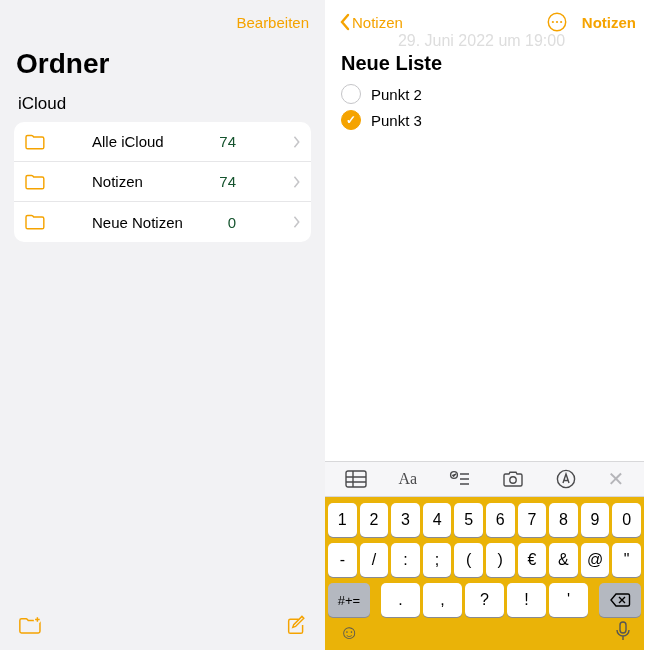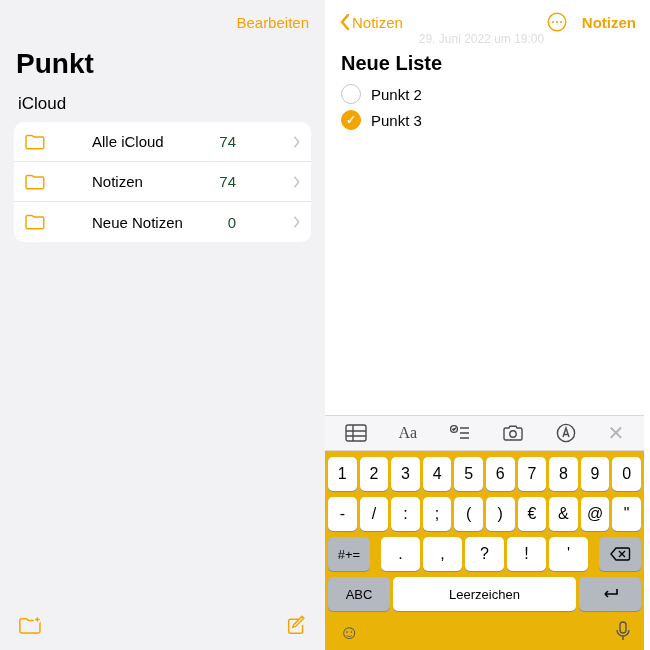--- a/index.html
+++ b/index.html
@@ -15,21 +15,21 @@
   .folder-row:last-child { border-bottom: none; }
   .folder-ic { width: 22px; height: 18px; margin-right: 10px; flex: 0 0 auto; }
   .fname { flex: 1; font-size: 15px; color: #000; }
   .fcount { font-size: 15px; color: #14532d; margin-right: 21px; }
   .chev { width: 8px; height: 12px; }
   .lp-bottom { position: absolute; bottom: 0; left: 0; right: 0; height: 48px; display: flex; align-items: center; justify-content: space-between; padding: 0 18px; }
   
   .rp { background: #fff; }
   .rp-top { height: 44px; display: flex; align-items: center; justify-content: space-between; padding: 0 14px; background: #fff; }
   .rp-back { display: flex; align-items: center; gap: 2px; }
-  .ghost-date { font-size: 12px; color: #ddd; text-align: center; position: absolute; left: 0; right: 12px; top: 32px; }
+  .ghost-date { font-size: 16px; color: #ddd; text-align: center; position: absolute; left: 0; right: 12px; top: 32px; }
   .rp-right { display: flex; align-items: center; gap: 14px; }
   .note-area { padding: 8px 16px; flex: 1; background: #fff; }
   .note-title { font-size: 20px; font-weight: 700; margin-bottom: 6px; }
   .check-row { display: flex; align-items: center; gap: 10px; padding: 3px 0; font-size: 15px; }
   .circle { width: 20px; height: 20px; border-radius: 50%; border: 1.5px solid #c5c5c8; flex: 0 0 auto; display:flex; align-items:center; justify-content:center; }
   .circle.on { background:#f5a300; border-color:#f5a300; }
   .circle.on::after { content:"✓"; color:#fff; font-size:12px; font-weight:700; }
   .cursor { display:inline-block; width:2px; height:16px; background:#f5a300; vertical-align:middle; margin-left:1px;}
   
   .kb { position: absolute; bottom: 0; left: 0; right: 6px; background:#eab308; }
@@ -45,21 +45,21 @@
   .ret { flex:0 0 62px; background:#b4b8c0; border-radius:5px; box-shadow:0 1px 0 #898b90; height:34px; display:flex; align-items:center; justify-content:center;}
   .kfoot { display:flex; justify-content:space-between; padding:4px 14px 6px 14px; color:#555;}
 </style>
 </head>
 <body>
 
 <div class="pane">
   <div class="lp-top">
     <span class="accent">Bearbeiten</span>
   </div>
-  <div class="lp-title">Punkt</div>
+  <div class="lp-title">Ordner</div>
   <div class="lp-section">iCloud</div>
   <div class="folder-group">
     <div class="folder-row">
       <svg class="folder-ic" viewBox="0 0 24 20">
           <path fill="none" stroke="#f5a300" stroke-width="1.6" d="M2 4.5c0-1 .8-1.8 1.8-1.8h4.4c.6 0 1 .3 1.4.7l.9 1.1H20c1 0 1.8.8 1.8 1.8v9.4c0 1-.8 1.8-1.8 1.8H3.8c-1 0-1.8-.8-1.8-1.8V4.5z"></path>
         </svg>
       <span class="fname">Alle iCloud</span>
       <span class="fcount">74</span>
       <svg class="chev" viewBox="0 0 8 14">
           <path fill="none" stroke="#c5c5c8" stroke-width="1.8" d="M1 1l5 6-5 6"></path>
@@ -194,29 +194,20 @@
           <div class="key">!</div>
           <div class="key">'</div>
         </div>
       <div class="key mod wide">
           <svg width="22" height="16" viewBox="0 0 22 16">
             <path fill="none" stroke="#000" stroke-width="1.4" d="M7 2h12c.8 0 1.5.7 1.5 1.5v9c0 .8-.7 1.5-1.5 1.5H7L2 8 7 2z"></path>
             <path stroke="#000" stroke-width="1.4" d="M10 5l6 6M16 5l-6 6"></path>
           </svg>
         </div>
     </div>
-    <div class="kbottom">
-      <div class="abc">ABC</div>
-      <div class="space">Leerzeichen</div>
-      <div class="ret">
-          <svg width="20" height="14" viewBox="0 0 20 14">
-            <path fill="none" stroke="#000" stroke-width="1.6" d="M17 2v5H5M5 7l3-3M5 7l3 3"></path>
-          </svg>
-        </div>
-    </div>
     <div class="kfoot">
       <span style="font-size:20px">☺</span>
       <svg width="14" height="20" viewBox="0 0 14 20">
           <rect x="4" y="1" width="6" height="11" rx="3" fill="none" stroke="#555" stroke-width="1.4"></rect>
           <path fill="none" stroke="#555" stroke-width="1.4" d="M1 9a6 6 0 0012 0M7 15v4"></path>
         </svg>
     </div>
   </div>
 </div>
 

